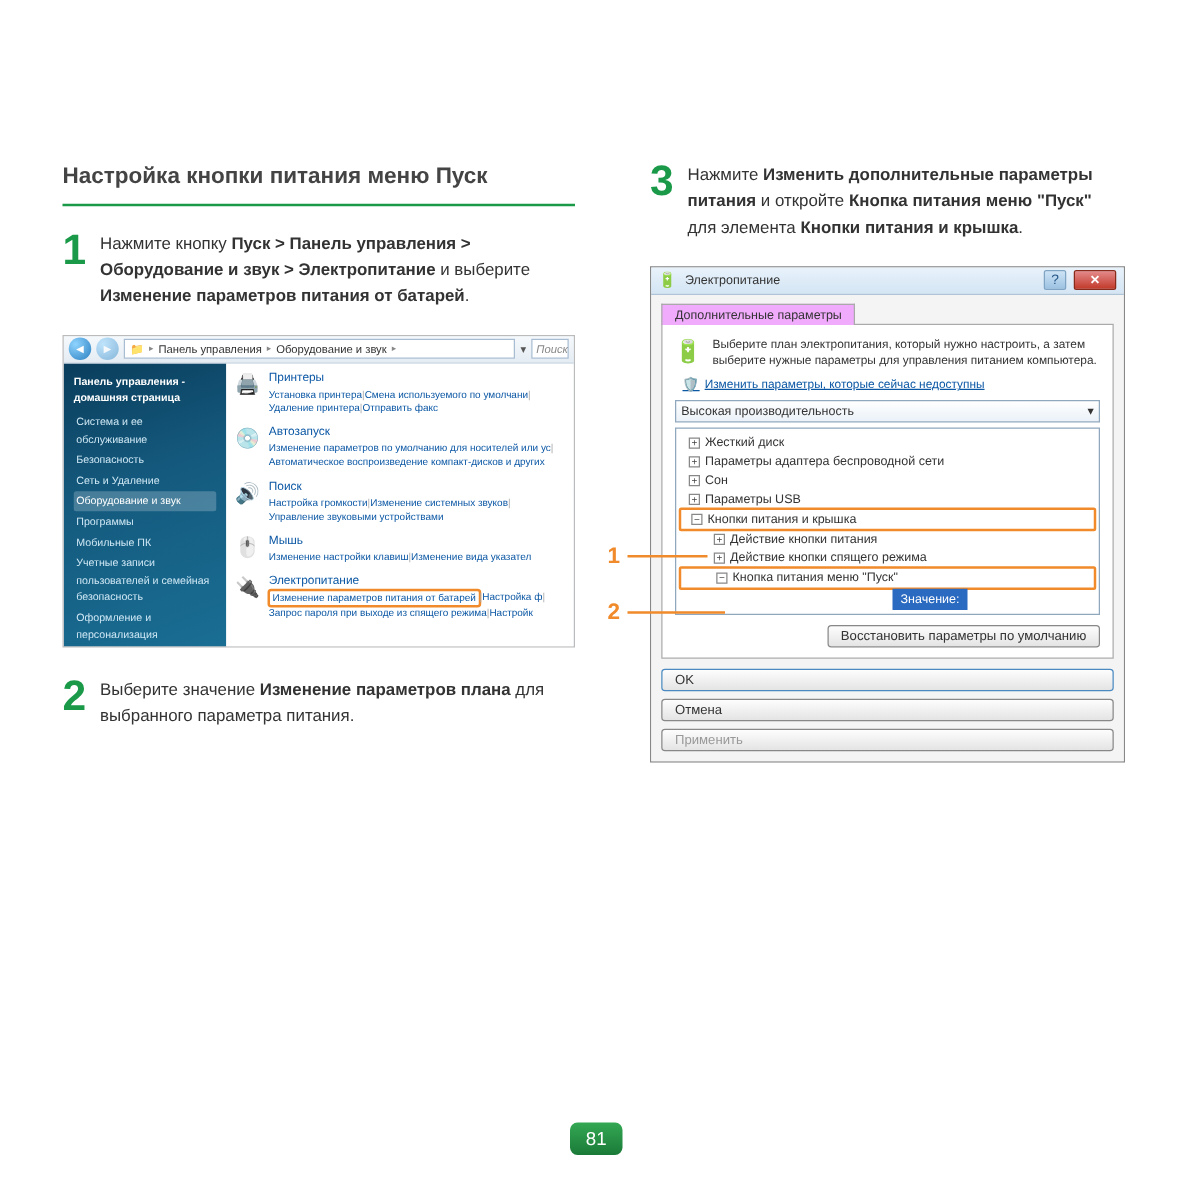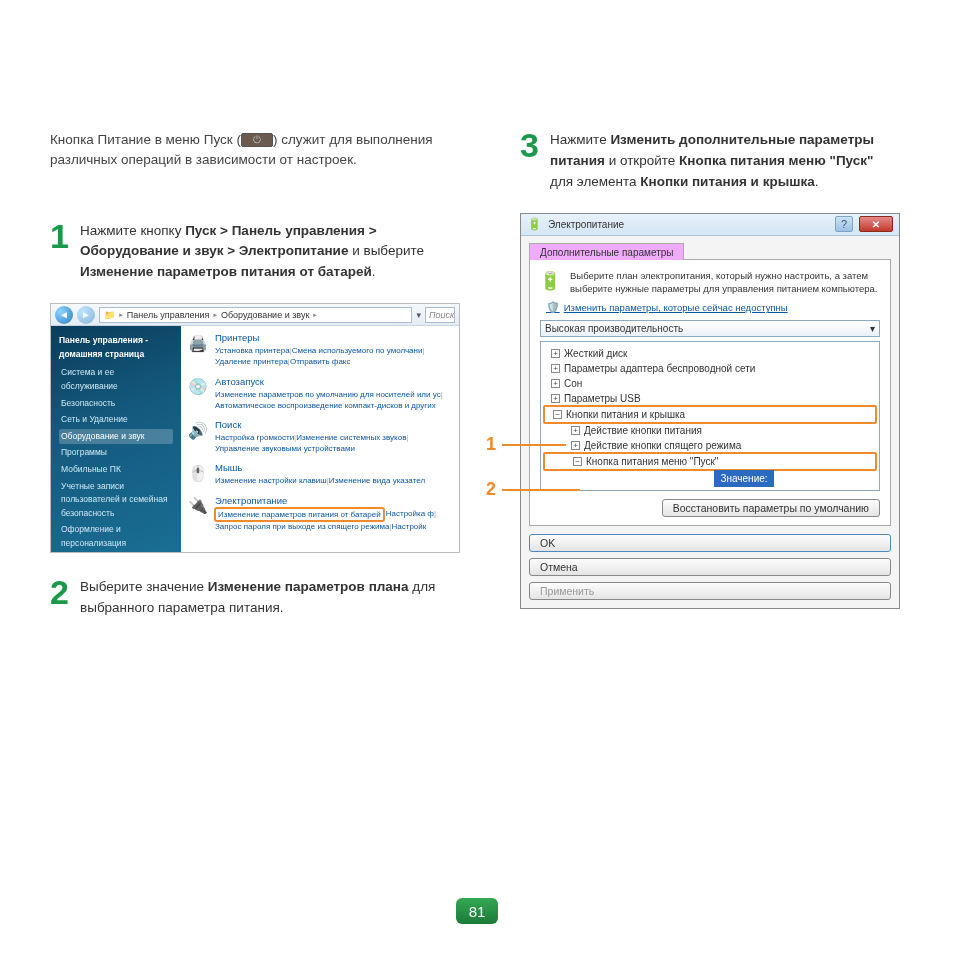--- a/index.html
+++ b/index.html
@@ -370,24 +370,22 @@
     display: flex;
     align-items: center;
     justify-content: center;
   }
 </style>
 </head>
 <body>
 
 <div class="page">
   <div class="col-left">
-
-    <p class="intro">
-      <span>Кнопка Питание в меню Пуск (</span><span class="power-icon"></span><span>) служит для выполнения различных операций в зависимости от настроек.</span>
-    </p>
+    <h2 class="title">Настройка кнопки питания меню Пуск</h2>
+
 
     <div class="step">
       <div class="step-num">1</div>
       <div class="step-text">
         <span>Нажмите кнопку </span><b>Пуск &gt; Панель управления &gt; Оборудование и звук &gt; Электропитание</b><span> и выберите </span><b>Изменение параметров питания от батарей</b><span>.</span>
       </div>
     </div>
 
     <div class="screenshot1">
       <div class="s1-toolbar">

